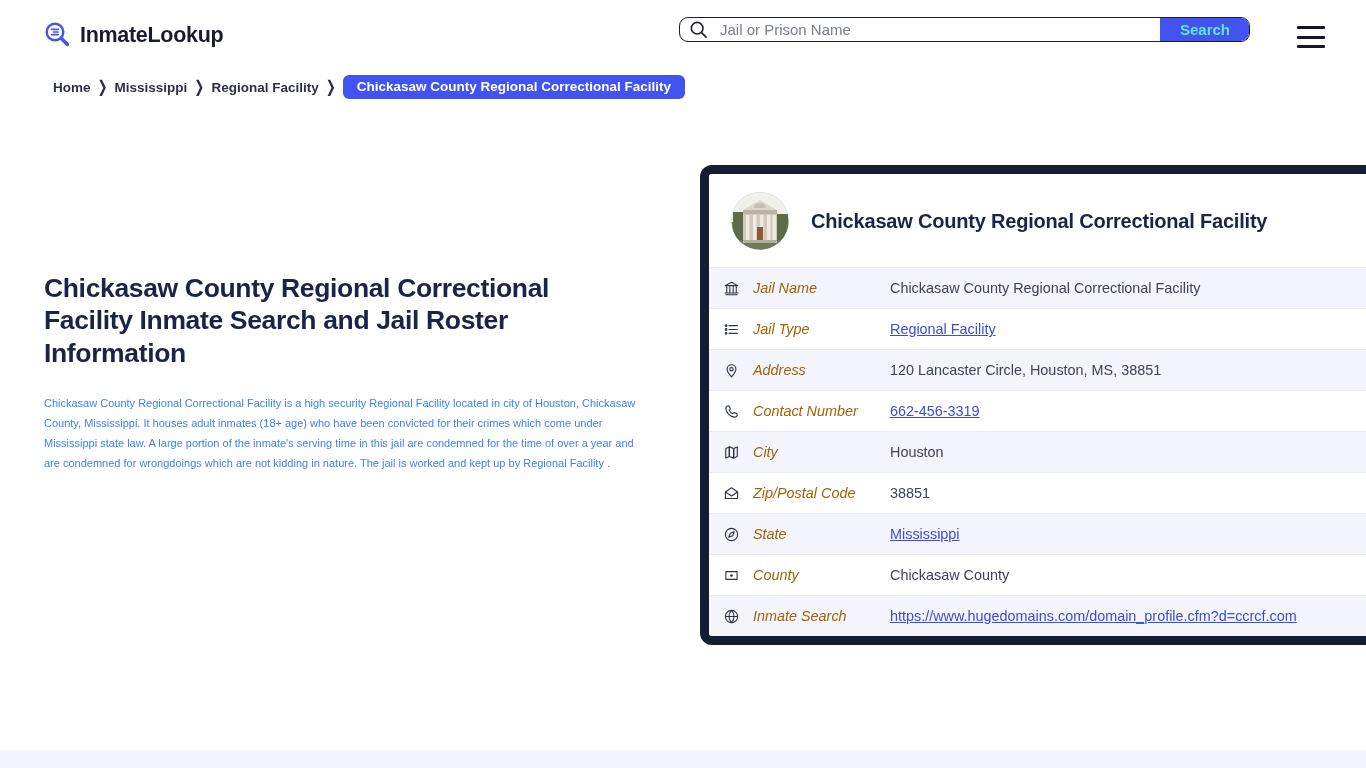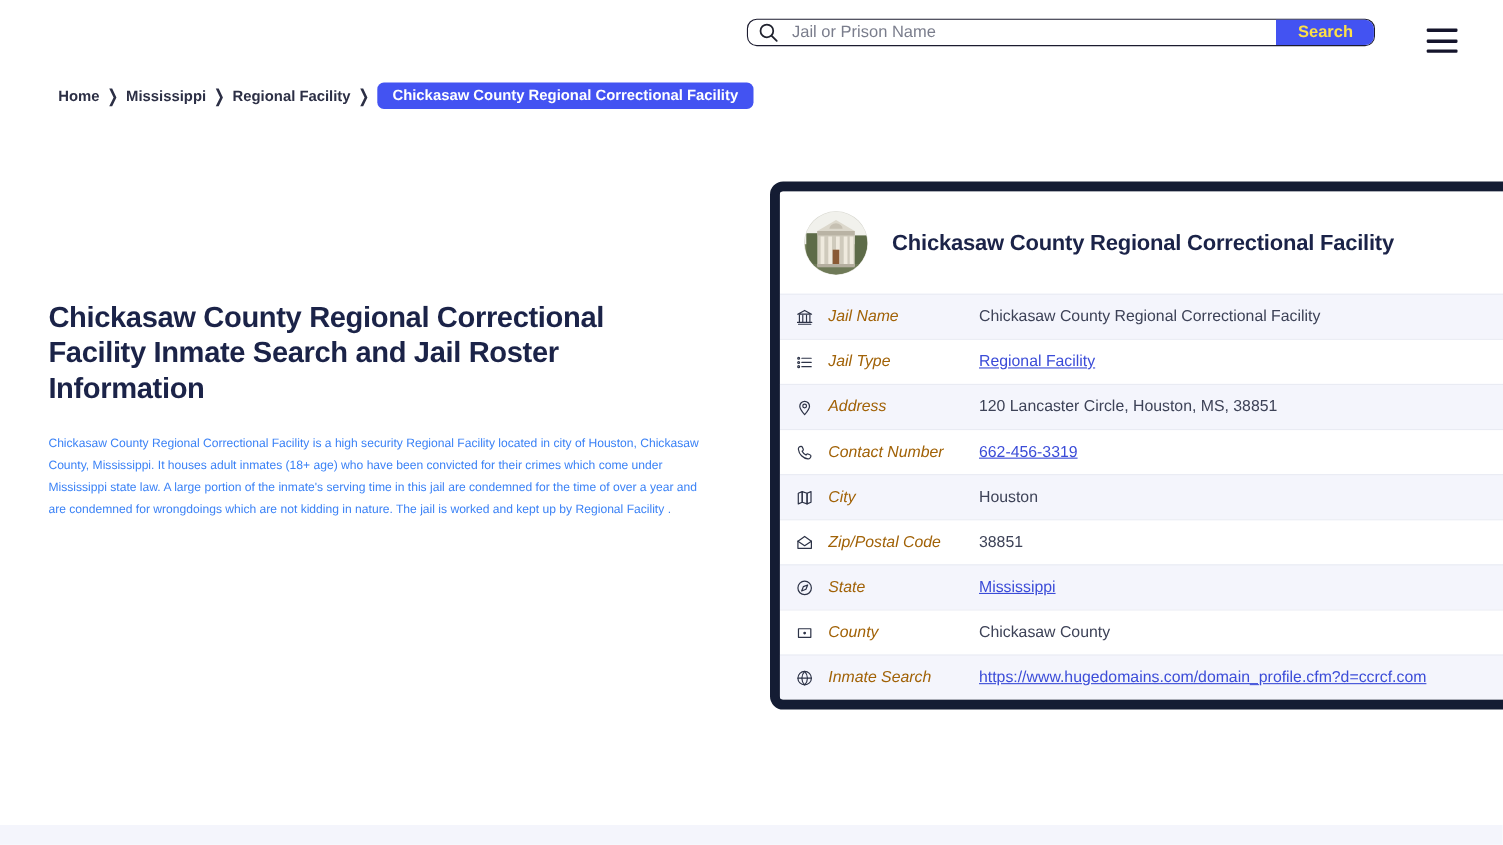--- a/index.html
+++ b/index.html
@@ -58,21 +58,21 @@
     font-family: inherit;
     color: #30313d;
     background: transparent;
     padding: 0 4px;
   }
   .search-input::placeholder { color: #7a7d8c; opacity: 1; }
   .search-btn {
     flex: 0 0 90px;
     border: 0; cursor: pointer;
     background: #4353f2;
-    color: #fde047;
+    color: #5eead4;
     font-family: inherit;
     font-size: 15px;
     font-weight: 700;
     border-radius: 0 7px 7px 0;
     margin: -1px -1px -1px 12px;
   }
 
   .hamburger {
     position: absolute;
     right: 41px; top: 26px;
@@ -211,20 +211,30 @@
     left: 0; top: 750px;
     width: 1366px; height: 18px;
     background: #f4f5fc;
   }
 </style>
 </head>
 <body>
 
 <header class="site-header">
 
+  <a class="brand" href="#">
+    <span class="brand-mark">
+      <svg viewBox="0 0 30 30" width="30" height="30" aria-hidden="true">
+        <circle cx="13" cy="12" r="8.3" fill="none" stroke="#4353f2" stroke-width="2.4"></circle>
+        <path d="M9.6 9.4h6.6M11.4 12h4.8M9.6 14.6h6.6" stroke="#4353f2" stroke-width="1.6" stroke-linecap="round"></path>
+        <path d="M19.2 18.3l6.2 6.2" stroke="#4353f2" stroke-width="3.4" stroke-linecap="round"></path>
+      </svg>
+    </span>
+    <span class="brand-text">InmateLookup</span>
+  </a>
 
   <form class="searchbar">
     <span class="search-icon-wrap">
       <svg viewBox="0 0 20 20" width="19" height="19" aria-hidden="true">
         <circle cx="8.6" cy="8.6" r="6.1" fill="none" stroke="#20222e" stroke-width="1.7"></circle>
         <path d="M13.2 13.2L18 18" stroke="#20222e" stroke-width="1.8" stroke-linecap="round"></path>
       </svg>
     </span>
     <input class="search-input" type="text" placeholder="Jail or Prison Name" style="">
     <button class="search-btn" type="submit">Search</button>

